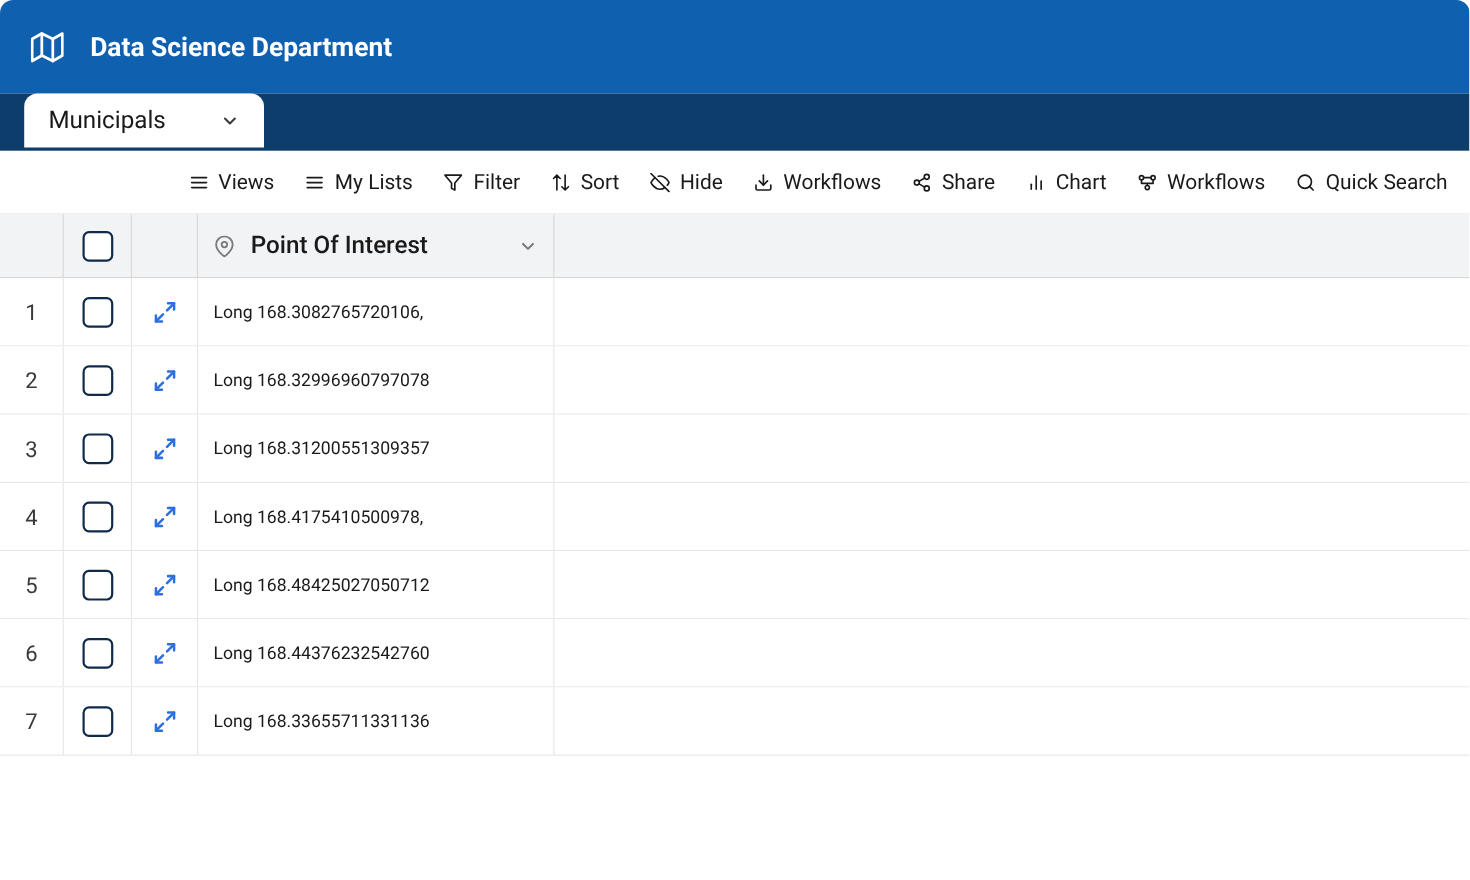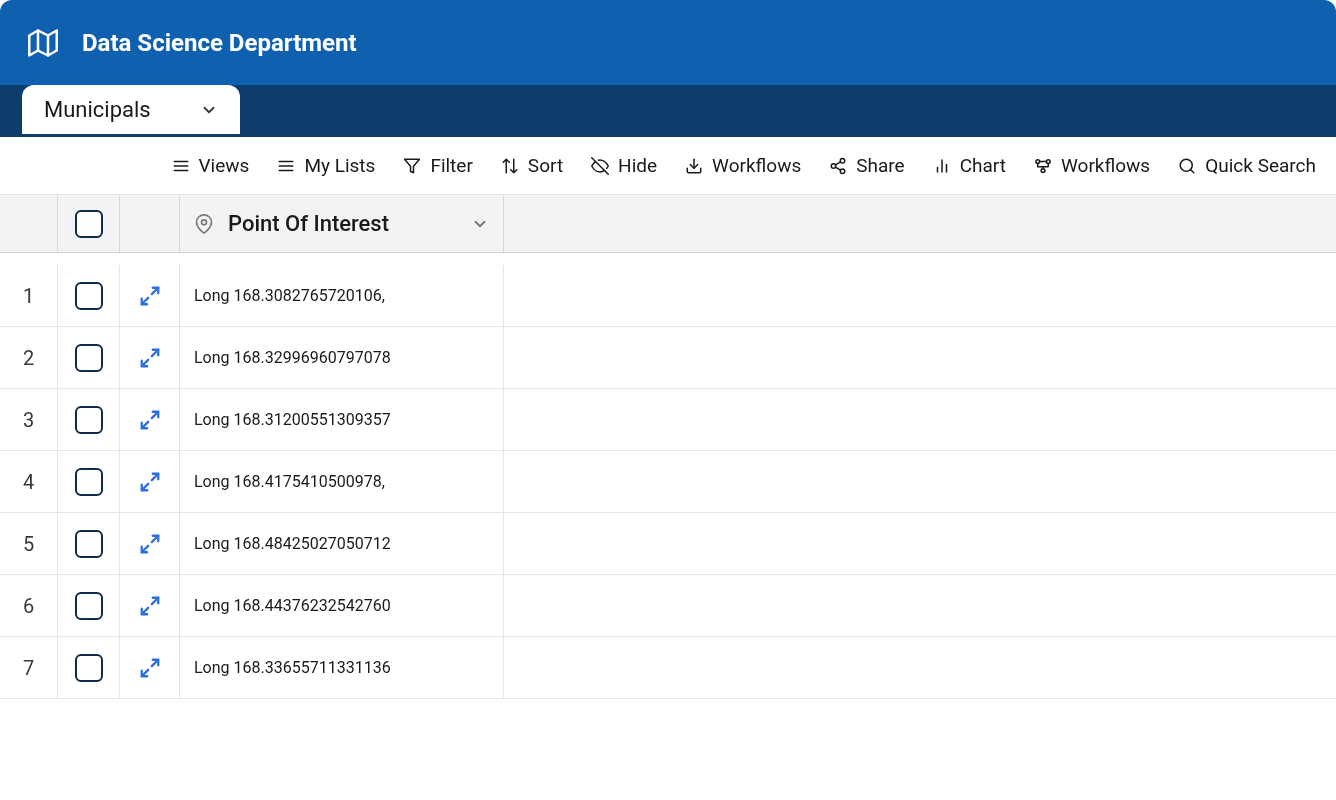--- a/index.html
+++ b/index.html
@@ -74,21 +74,20 @@
       align-items: center;
       gap: 9px;
       color: #1a1a1a;
       font-size: 19px;
       cursor: pointer;
     }
     .table-area {
       display: flex;
       flex-direction: column;
       position: relative;
-      gap: 12px;
     }
     .table-header-row {
       display: flex;
       height: 58px;
       background: #f2f3f5;
       border-bottom: 1px solid #d0d0d0;
     }
     .col-rownum {
       width: 58px;
       border-right: 1px solid #d8d8d8;

